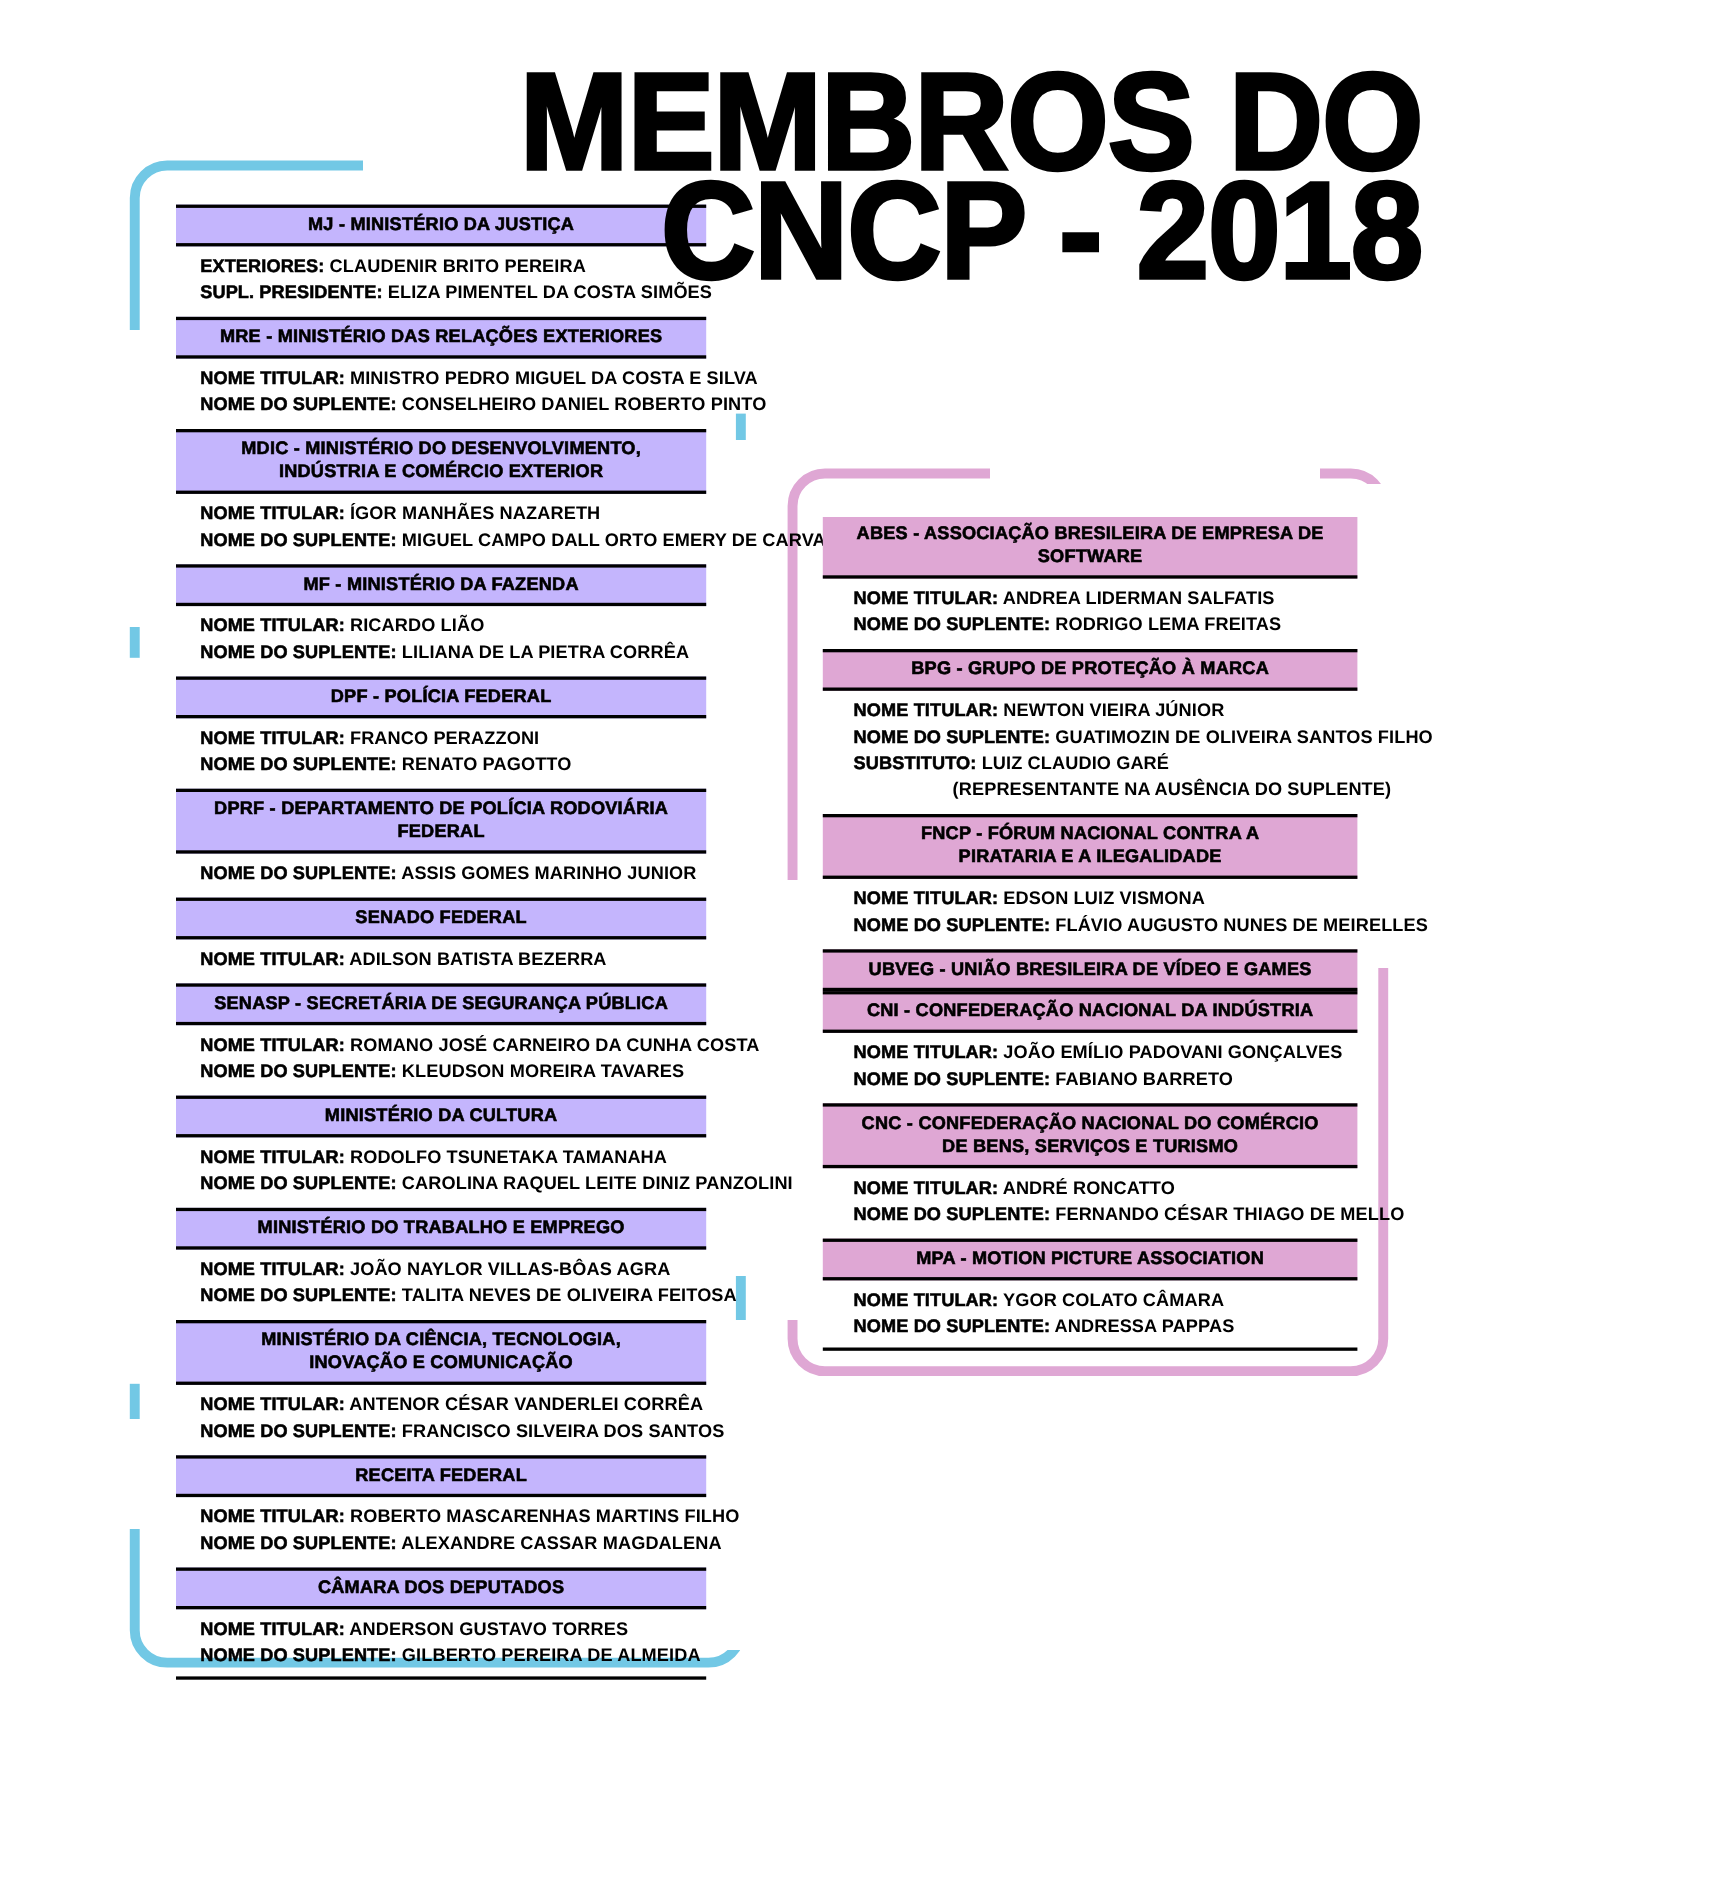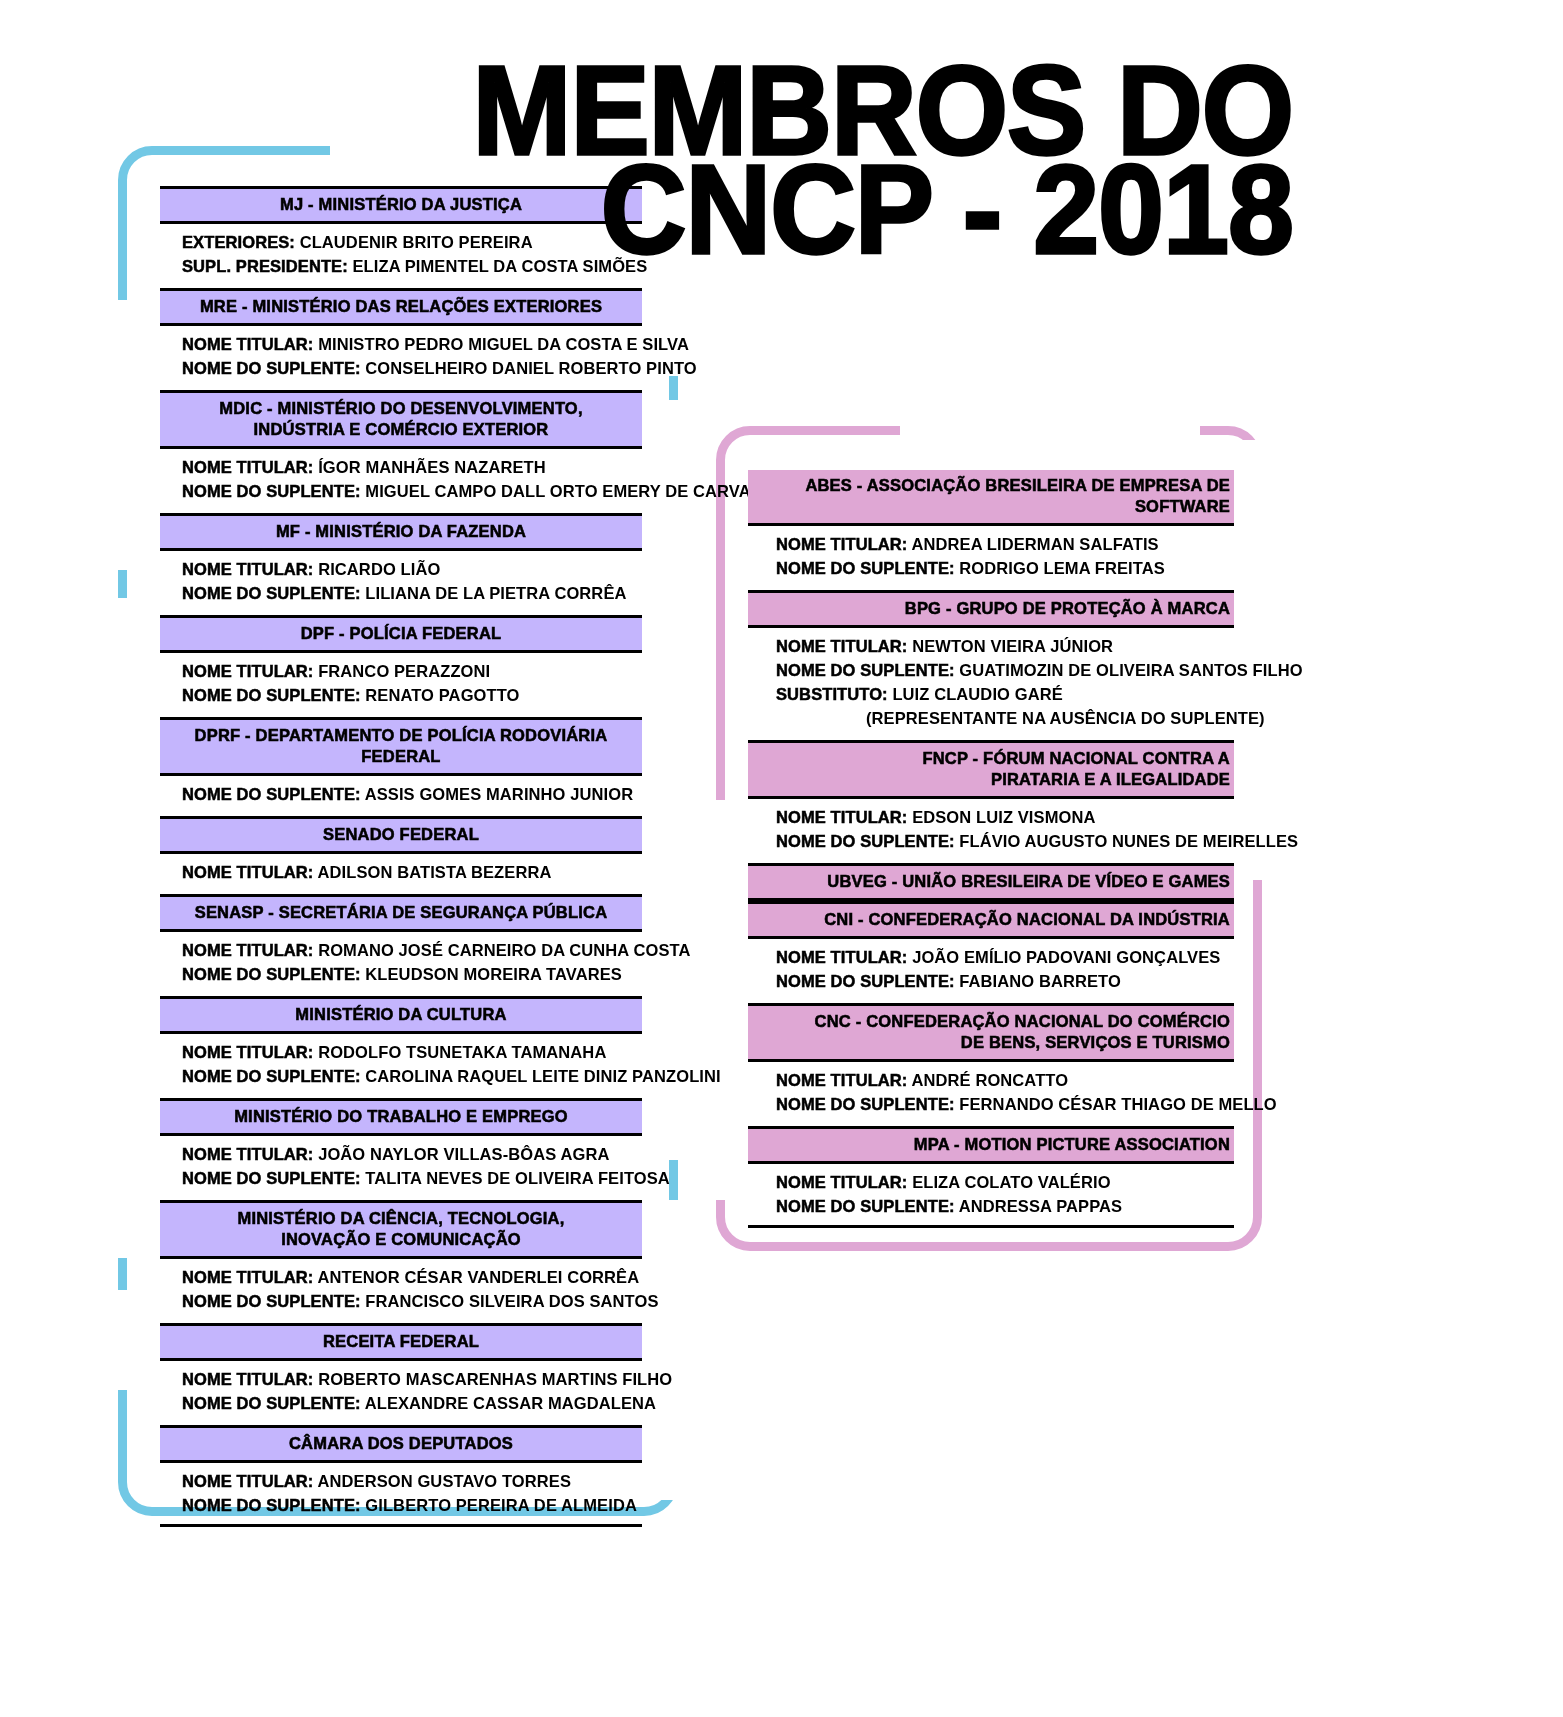--- a/index.html
+++ b/index.html
@@ -92,21 +92,21 @@
     line-height: 1.28;
     letter-spacing: 0.2px;
     color: #000000;
     padding: 5px 4px 6px 4px;
     border-top: 3px solid #000000;
     border-bottom: 3px solid #000000;
     transform: scaleY(1.0);
     -webkit-text-stroke: 0.55px #000;
   }
   .col-left  .sec-head { background: #c4b5fd; }
-  .col-right .sec-head { background: #dfa7d4; text-align: right; }
+  .col-right .sec-head { background: #dfa7d4; }
   .sec-head.no-top { border-top: none; }
 
   .sec-body {
     padding: 7px 0 9px 0;
   }
 
   .row {
     display: block;
     font-size: 16.5px;
     line-height: 1.45;
@@ -298,19 +298,19 @@
           <div>DE BENS, SERVIÇOS E TURISMO</div>
         </div>
         <div class="sec-body">
           <div class="row indent-2"><span class="lbl">NOME TITULAR: </span><span class="val">ANDRÉ RONCATTO</span></div>
           <div class="row indent-2"><span class="lbl">NOME DO SUPLENTE: </span><span class="val">FERNANDO CÉSAR THIAGO DE MELLO</span></div>
         </div>
       </div>
       <div class="section">
         <div class="sec-head">MPA - MOTION PICTURE ASSOCIATION</div>
         <div class="sec-body">
-          <div class="row indent-2"><span class="lbl">NOME TITULAR: </span><span class="val">ELIZA COLATO VALÉRIO</span></div>
+          <div class="row indent-2"><span class="lbl">NOME TITULAR: </span><span class="val">YGOR COLATO CÂMARA</span></div>
           <div class="row indent-2"><span class="lbl">NOME DO SUPLENTE: </span><span class="val">ANDRESSA PAPPAS</span></div>
         </div>
       </div>
     </div>
 
 </div>
 
 </body></html>

